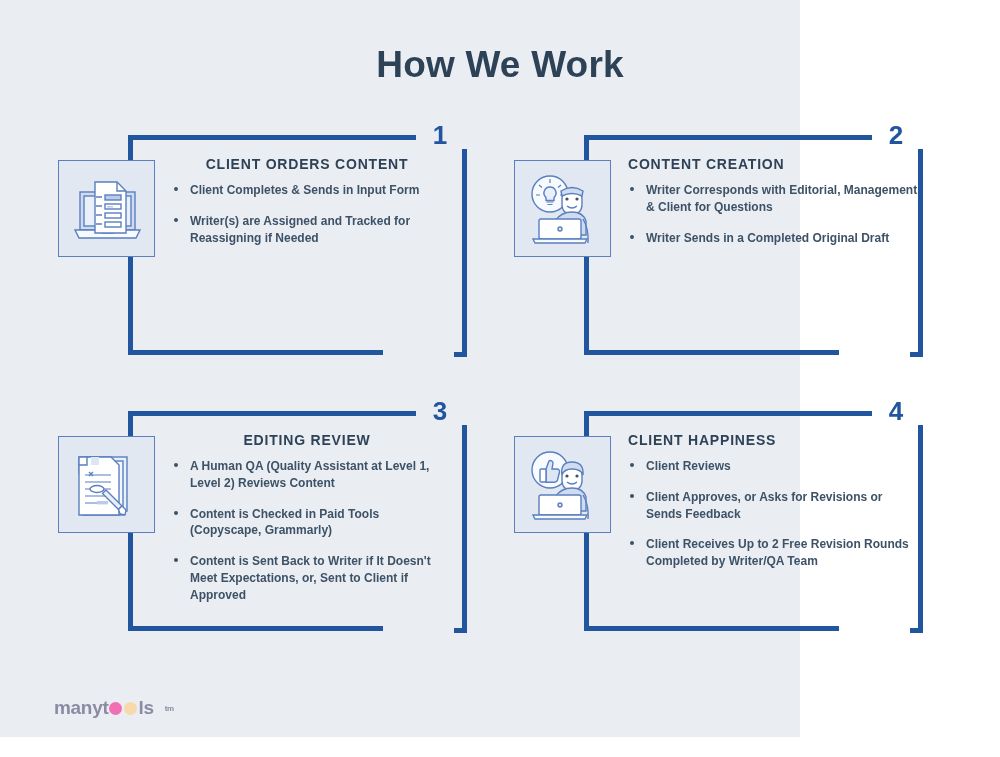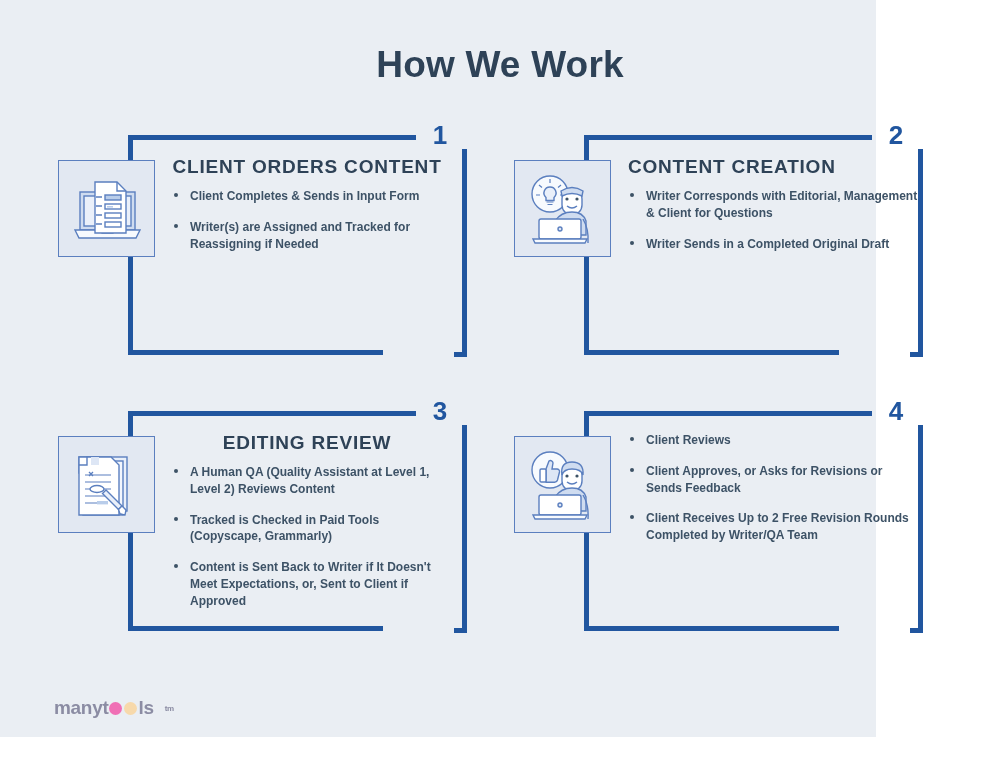--- a/index.html
+++ b/index.html
@@ -10,21 +10,21 @@
   }
   body {
     font-family: "Liberation Sans", "DejaVu Sans", sans-serif;
     width: 1000px; height: 757px;
     overflow: hidden;
   }
 
   
   #canvas {
     position: relative;
-    width: 876px;
+    width: 800px;
     height: 737px;
     background: #eaeef3;
   }
   #bottom-strip {
     position: absolute;
     left: 0; top: 737px;
     width: 1000px; height: 20px;
     background: #ffffff;
   }
 
@@ -73,21 +73,21 @@
     left: -62px; top: 40px;
     width: 97px; height: 97px;
     background: #e2e8f2;
     border: 1.6px solid #5b7fbf;
   }
   .icon-box svg { display: block; width: 97px; height: 97px; }
 
   
   .content { position: absolute; left: 52px; top: 36px; width: 278px; }
   .step-heading {
-    font-size: 19px;
+    font-size: 14px;
     font-weight: bold;
     letter-spacing: 0.8px;
     color: #2e4257;
     margin: 0 0 10px 0;
     text-align: center;
     padding-right: 8px;
   }
   .bullets { list-style: none; margin: 0; padding: 0; }
   .bullets li {
     position: relative;
@@ -239,21 +239,21 @@
           <path d="M63 69 l4 4 l-1 5 l-5 -1 l-1.5 -4.5 z" fill="#ffffff"></path>
           <path d="M61 77 l5 1" stroke-width="1.2"></path>
         </g>
       </svg>
     </div>
 
     <div class="content">
       <div class="step-heading">EDITING REVIEW</div>
       <ul class="bullets">
         <li><span class="dot"></span><span>A Human QA (Quality Assistant at Level 1, Level 2) Reviews Content</span></li>
-        <li><span class="dot"></span><span>Tracked is Checked in Paid Tools (Copyscape, Grammarly)</span></li>
+        <li><span class="dot"></span><span>Content is Checked in Paid Tools (Copyscape, Grammarly)</span></li>
         <li><span class="dot"></span><span>Content is Sent Back to Writer if It Doesn't Meet Expectations, or, Sent to Client if Approved</span></li>
       </ul>
     </div>
   </div>
 
   <div class="quad" id="quad-4">
     <div class="br br-top"></div>
     <div class="br br-left"></div>
     <div class="br br-bottom"></div>
     <div class="rail"></div>
@@ -274,20 +274,21 @@
           <path d="M40 60 q6 -9 17 -9 q11 0 14 9 v14 h-31 z" fill="#cfdcf0"></path>
           <rect x="24" y="58" width="42" height="20" rx="2" fill="#ffffff"></rect>
           <circle cx="45" cy="68" r="2" fill="#dde6f5"></circle>
           <path d="M18 78 h54 l-2 4 h-50 z" fill="#f7fafe"></path>
           <path d="M68 58 q6 10 5 24" stroke-width="1.4"></path>
         </g>
       </svg>
     </div>
 
     <div class="content">
+      <div class="step-heading">CLIENT HAPPINESS</div>
       <ul class="bullets">
         <li><span class="dot"></span><span>Client Reviews</span></li>
         <li><span class="dot"></span><span>Client Approves, or Asks for Revisions or Sends Feedback</span></li>
         <li><span class="dot"></span><span>Client Receives Up to 2 Free Revision Rounds Completed by Writer/QA Team</span></li>
       </ul>
     </div>
   </div>
 
   <div id="logo">
     <span>manyt</span>

